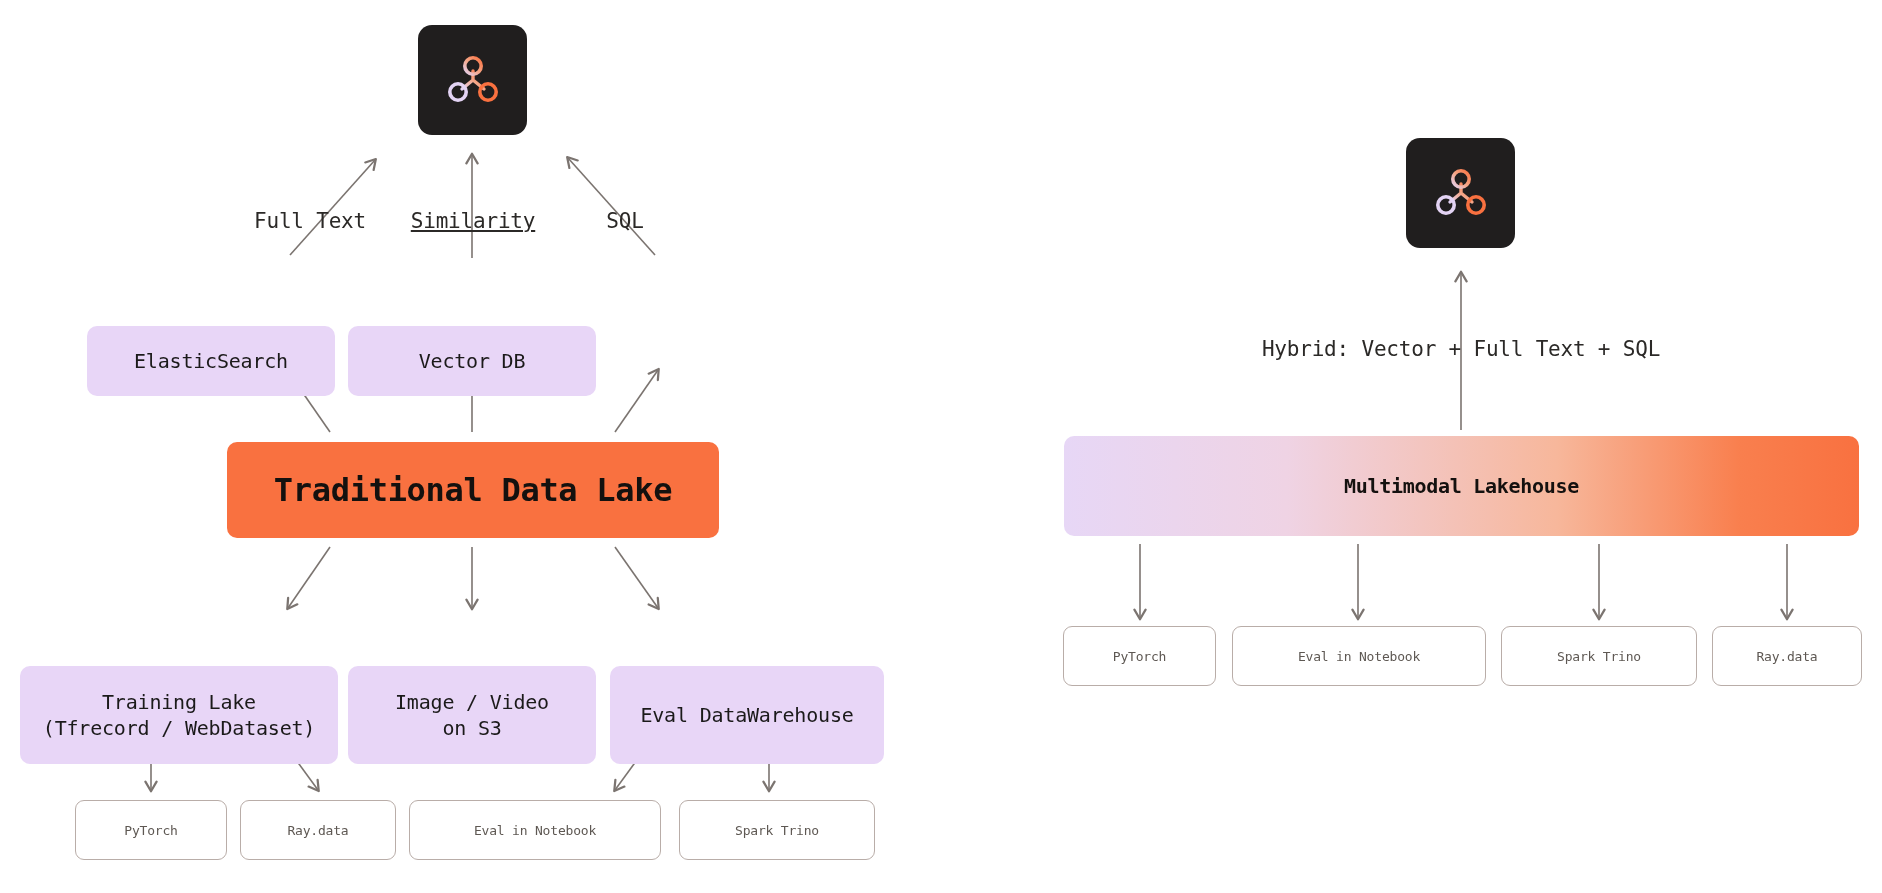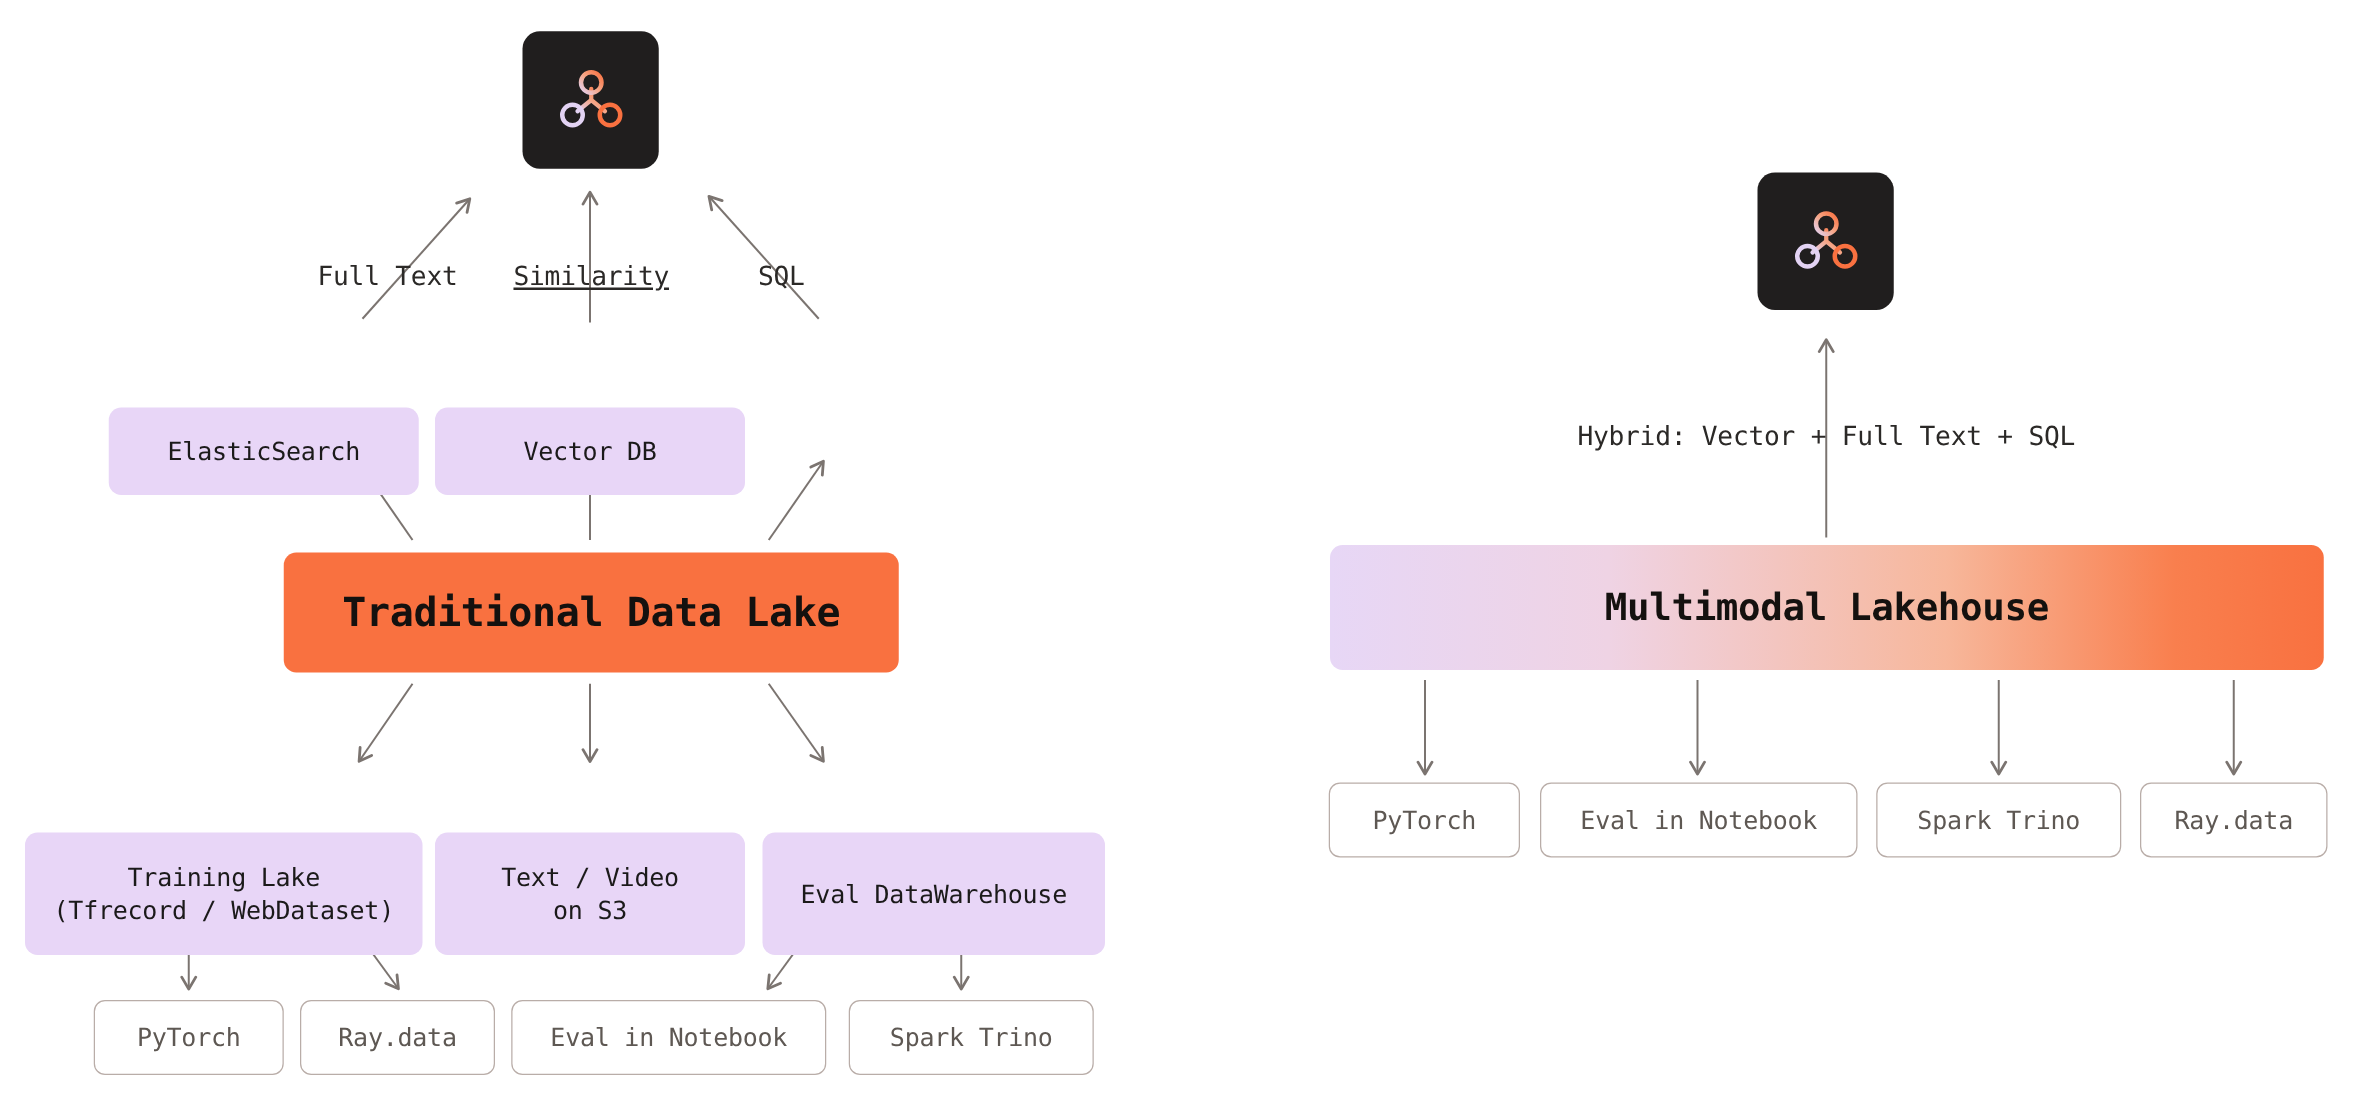--- a/index.html
+++ b/index.html
@@ -66,36 +66,36 @@
 
   
   .gradient-box {
     position: absolute;
     background: linear-gradient(90deg, #E7D7F6 0%, #EFD3E4 28%, #F7B79B 62%, #F97F4E 85%, #F97140 100%);
     border-radius: 10px;
     display: flex;
     align-items: center;
     justify-content: center;
     color: #14110F;
-    font-size: 30px;
+    font-size: 20px;
     font-weight: bold;
     letter-spacing: -0.3px;
   }
 
   
   .outline-box {
     position: absolute;
     background: #FFFFFF;
     border: 1.4px solid #B9ADA8;
     border-radius: 9px;
     display: flex;
     align-items: center;
     justify-content: center;
     color: #5E5853;
-    font-size: 20px;
+    font-size: 13px;
     letter-spacing: -0.2px;
     white-space: nowrap;
   }
 
   
   .edge-label {
     position: absolute;
     color: #2B2927;
     font-size: 21px;
     letter-spacing: -0.2px;
@@ -164,21 +164,21 @@
   <div class="edge-label" style="left:403px; top:205px; width:140px; height:32px;text-decoration:underline;">Similarity</div>
   <div class="edge-label" style="left:585px; top:205px; width:80px; height:32px;">SQL</div>
 
   <div class="purple-box" style="left:87px; top:280px; width:248px; height:70px;">ElasticSearch</div>
   <div class="purple-box" style="left:348px; top:280px; width:248px; height:70px;">Vector DB</div>
 
   <div class="orange-box" style="left:227px; top:442px; width:492px; height:96px;">Traditional Data Lake</div>
 
   <div class="purple-box" style="left:20px; top:620px; width:318px; height:98px;">Training Lake
 (Tfrecord / WebDataset)</div>
-  <div class="purple-box" style="left:348px; top:620px; width:248px; height:98px;">Text / Video
+  <div class="purple-box" style="left:348px; top:620px; width:248px; height:98px;">Image / Video
 on S3</div>
   <div class="purple-box" style="left:610px; top:620px; width:274px; height:98px;text-align:right;">Eval DataWarehouse</div>
 
   <div class="outline-box" style="left:75px; top:800px; width:152px; height:60px;">PyTorch</div>
   <div class="outline-box" style="left:240px; top:800px; width:156px; height:60px;">Ray.data</div>
   <div class="outline-box" style="left:409px; top:800px; width:252px; height:60px;">Eval in Notebook</div>
   <div class="outline-box" style="left:679px; top:800px; width:196px; height:60px;">Spark Trino</div>
 
   <div class="logo-tile" style="left:1406px; top:138px; width:109px; height:110px;">
     <svg width="62" height="62" viewBox="0 0 62 62">

